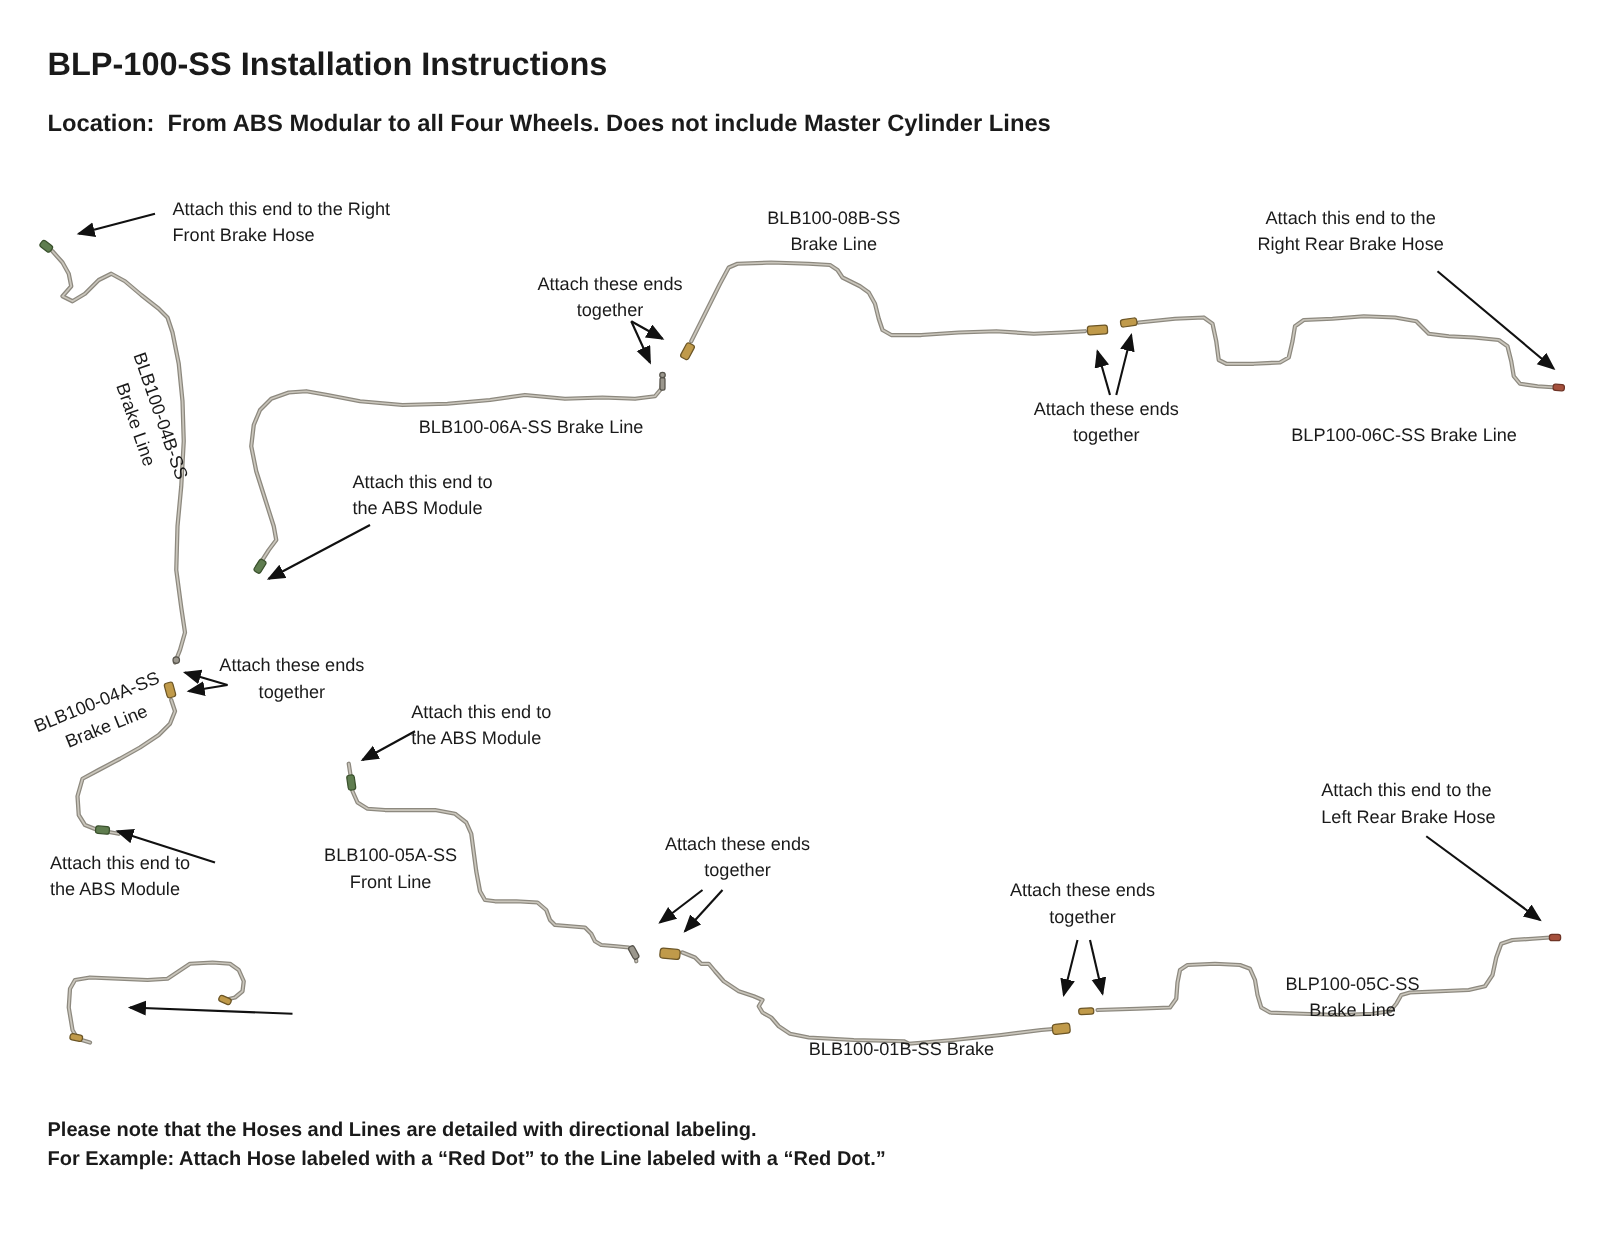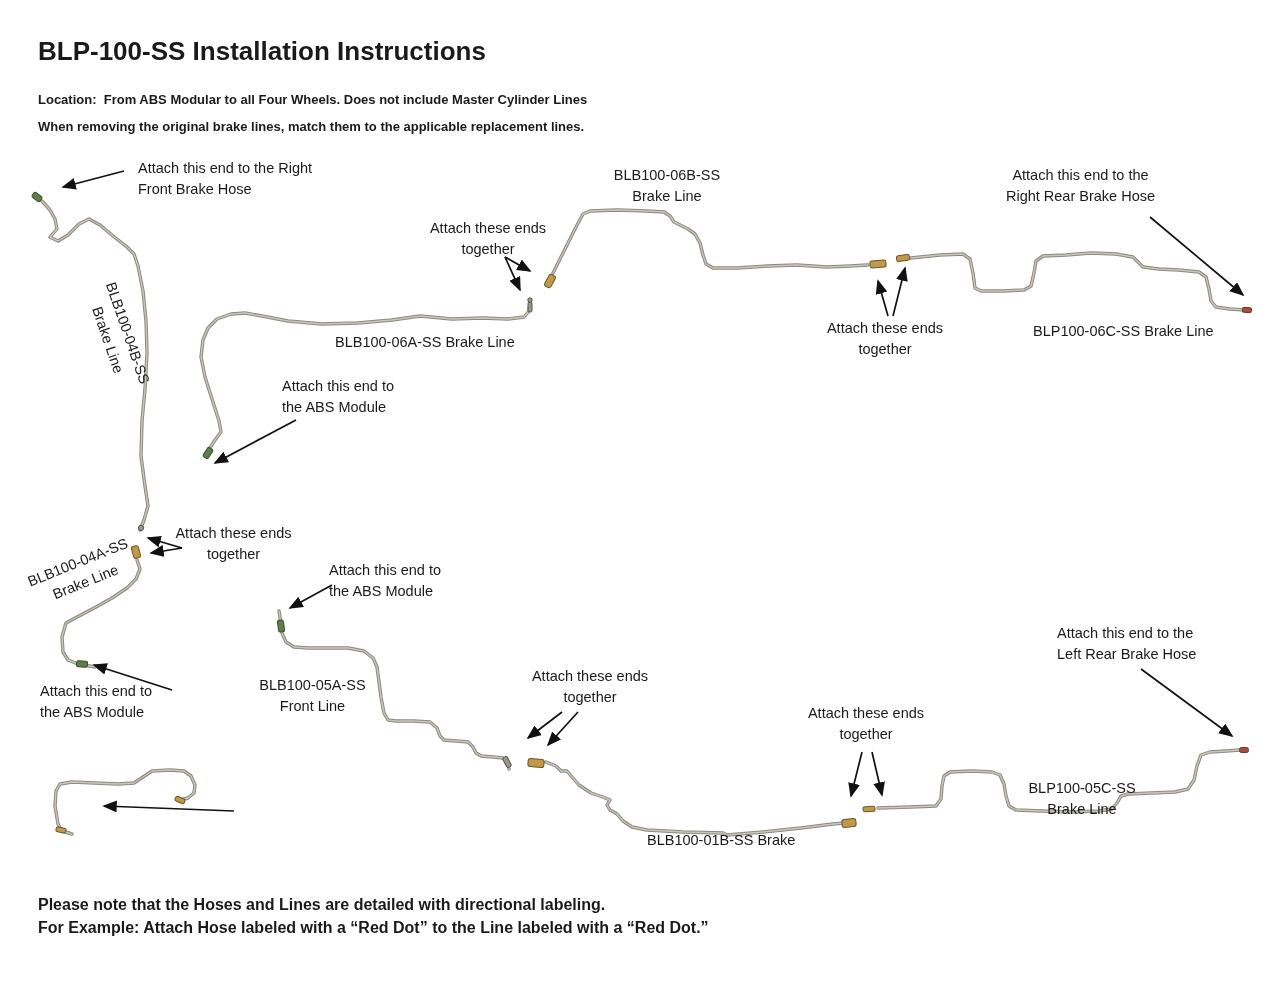--- a/index.html
+++ b/index.html
@@ -3,21 +3,21 @@
 <meta charset="utf-8">
 <style>
   :root{
     --tube_dark:#8d897f; --tube_light:#cac6bc; --fitting_brass:#c09a4a;
     --fitting_green:#5f7d4f; --fitting_red:#a5503c; --ink:#1a1a1a;
   }
   html,body{margin:0;padding:0;background:#ffffff;}
   .sheet{position:relative;width:1280px;height:989px;background:#fff;overflow:hidden;
          font-family:"Liberation Sans",sans-serif;color:var(--ink);border-radius:30px;}
   .title{position:absolute;left:38px;top:36px;font-size:26px;font-weight:bold;white-space:pre;}
-  .intro{position:absolute;left:38px;top:86px;font-size:13px;font-weight:bold;line-height:27px;white-space:pre-wrap;}
+  .intro{position:absolute;left:38px;top:86px;font-size:19px;font-weight:bold;line-height:27px;white-space:pre-wrap;}
   .footer{position:absolute;left:38px;top:893px;font-size:16px;font-weight:bold;line-height:23px;white-space:pre-wrap;}
   .ann{position:absolute;font-size:14.5px;line-height:21px;white-space:pre-wrap;}
   .ctr{text-align:center;}
   svg{position:absolute;left:0;top:0;}
   .tube-base{fill:none;stroke:var(--tube_dark);stroke-width:3.4;stroke-linejoin:round;stroke-linecap:round;}
   .tube-top{fill:none;stroke:var(--tube_light);stroke-width:1.4;stroke-linejoin:round;stroke-linecap:round;}
   .fit-brass{fill:var(--fitting_brass);stroke:#6b5526;stroke-width:1;}
   .fit-green{fill:var(--fitting_green);stroke:#39502c;stroke-width:1;}
   .fit-red{fill:var(--fitting_red);stroke:#6e3426;stroke-width:1;}
   .fit-gray{fill:#9b978d;stroke:#55524a;stroke-width:1;}
@@ -25,21 +25,20 @@
   .rot04b{left:118px;top:274px;transform:rotate(71deg);transform-origin:0 0;width:118px;}
   .rot04a{left:22px;top:574px;transform:rotate(-22deg);transform-origin:0 0;width:112px;}
 </style>
 </head>
 <body>
 
 <div class="sheet">
 
   <div class="title">BLP-100-SS Installation Instructions</div>
   <div class="intro" style="top:86px;">Location:  From ABS Modular to all Four Wheels. Does not include Master Cylinder Lines</div>
-  <div class="intro" style="top:113px;">When removing the original brake lines, match them to the applicable replacement lines.</div>
 
   <svg width="1280" height="989" viewBox="0 0 1280 989">
     <defs>
       <marker id="ah" markerWidth="9" markerHeight="8" refX="7.5" refY="3.5" orient="auto">
         <path d="M0,0 L8.5,3.5 L0,7 z" fill="#111"></path>
       </marker>
       <path id="p04b" d="M42,201 L50,210 55,219 57,229 50,237 58,241 68,235 79,224 89,219 100,225 113,236 127,247 134,254 138,266 143,291 146,321 147,353 145,389 142,421 141,456 145,486 148,506 144,520 140,530"></path>
       <path id="p04a" d="M137,560 L140,569 136,579 127,588 112,598 96,607 79,616 66,623 62,637 63,652 68,660 78,664 95,667"></path>
       <path id="p06a" d="M208,451 L215,440 221,432 219,421 212,399 205,377 201,357 203,340 208,328 217,319 231,314 245,313 262,316 288,321 322,324 358,323 392,320 420,316 452,319 482,318 508,319 524,317 529,311 530,302"></path>
       <path id="p06b" d="M553,273 L560,259 568,243 576,227 583,214 590,211 617,210 647,211 664,212 670,216 674,222 682,226 688,229 695,234 700,243 703,255 706,264 713,268 737,268 767,266 797,265 827,267 850,266 868,265"></path>
@@ -125,30 +124,30 @@
       <line class="arrow" x1="578" y1="712" x2="548" y2="745" marker-end="url(#ah)"></line>
       <line class="arrow" x1="862" y1="752" x2="851" y2="796" marker-end="url(#ah)"></line>
       <line class="arrow" x1="872" y1="752" x2="882" y2="795" marker-end="url(#ah)"></line>
       <line class="arrow" x1="1141" y1="669" x2="1232" y2="736" marker-end="url(#ah)"></line>
       <line class="arrow" x1="234" y1="811" x2="104" y2="806" marker-end="url(#ah)"></line>
     </g>
   </svg>
 
   <div class="ann" style="left:138px;top:158px;">Attach this end to the Right
 Front Brake Hose</div>
-  <div class="ann ctr" style="left:597px;top:165px;width:140px;">BLB100-06B-SS
+  <div class="ann ctr" style="left:597px;top:165px;width:140px;">BLB100-08B-SS
 Brake Line</div>
   <div class="ann ctr" style="left:998px;top:165px;width:165px;">Attach this end to the
 Right Rear Brake Hose</div>
   <div class="ann ctr" style="left:418px;top:218px;width:140px;">Attach these ends
 together</div>
   <div class="ann" style="left:335px;top:332px;">BLB100-06A-SS Brake Line</div>
   <div class="ann ctr" style="left:815px;top:318px;width:140px;">Attach these ends
 together</div>
-  <div class="ann" style="left:1033px;top:321px;">BLP100-06C-SS Brake Line</div>
+  <div class="ann" style="left:1033px;top:339px;">BLP100-06C-SS Brake Line</div>
   <div class="ann ctr rot04b">BLB100-04B-SS
 Brake Line</div>
   <div class="ann" style="left:282px;top:376px;">Attach this end to
 the ABS Module</div>
   <div class="ann ctr" style="left:166px;top:523px;width:135px;">Attach these ends
 together</div>
   <div class="ann ctr rot04a">BLB100-04A-SS
 Brake Line</div>
   <div class="ann" style="left:40px;top:681px;">Attach this end to
 the ABS Module</div>

